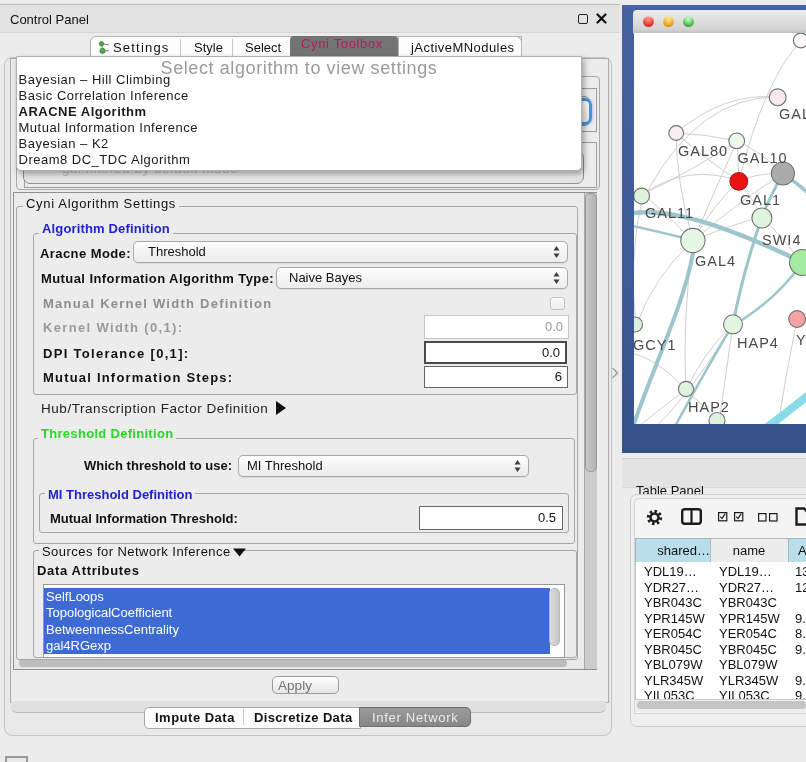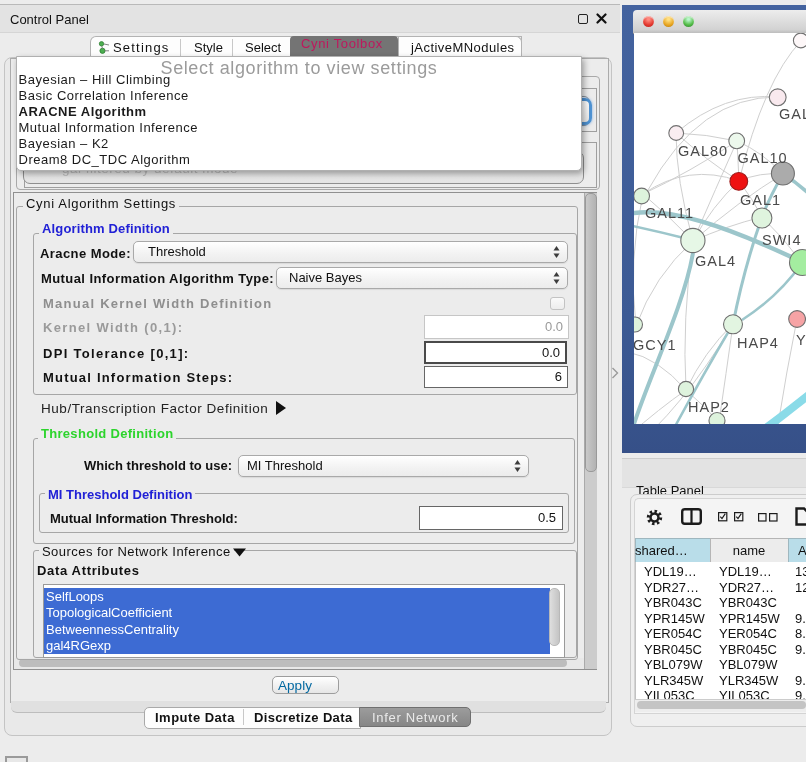--- a/index.html
+++ b/index.html
@@ -133,21 +133,21 @@
     <path d="M0 0.5 L13 0.5 L6.5 8.5 Z" fill="#111"></path>
   </svg>
   <div class="abs lbl b" style="left:37px;top:563px;letter-spacing:0.66px;">Data Attributes</div>
 
   <div class="abs" style="left:43px;top:584px;width:520px;height:72px;border:1px solid #9a9a9a;background:#fff;"></div>
   <div class="abs" style="left:44px;top:588px;width:506px;height:66px;background:#3d6bd3;"></div>
   <div class="abs" style="left:46px;top:589px;font-size:13px;color:#fff;line-height:16.4px;white-space:nowrap;">SelfLoops<br>TopologicalCoefficient<br>BetweennessCentrality<br>gal4RGexp</div>
   <div class="abs" style="left:549px;top:588px;width:9px;height:56px;background:linear-gradient(90deg,#dedede,#c4c4c4);border:1px solid #b8b8b8;border-radius:5px;"></div>
 
   <div class="abs" style="left:272px;top:676px;width:65px;height:16px;border:1px solid #9d9d9d;border-radius:5px;background:linear-gradient(#ffffff,#f0f0f0 55%,#e6e6e6);"></div>
-  <div class="abs" style="left:272px;top:678px;width:46px;text-align:center;font-size:13.5px;color:#0369a1;">Apply</div>
+  <div class="abs" style="left:272px;top:678px;width:46px;text-align:center;font-size:13.5px;color:#737373;">Apply</div>
 
   <div class="abs" style="left:11px;top:701px;width:595px;height:11px;background:#e0e0e0;border-bottom:1px solid #bdbdbd;border-radius:0 0 6px 6px;"></div>
 
   <div id="bottabs" class="abs" style="left:144px;top:707px;height:20px;">
     <div class="abs" style="left:0;top:0;width:215px;height:20px;background:#fdfdfd;border:1px solid #a9a9a9;border-radius:5px 0 0 5px;"></div>
     <div class="abs" style="left:99px;top:2px;width:1px;height:16px;background:#c8c8c8;"></div>
     <div class="abs lbl b" style="left:11px;top:3px;letter-spacing:0.5px;">Impute Data</div>
     <div class="abs lbl b" style="left:110px;top:3px;letter-spacing:0.35px;">Discretize Data</div>
     <div class="abs" style="left:215px;top:0;width:112px;height:20px;background:linear-gradient(#9c9c9c,#868686);border:1px solid #6f6f6f;border-radius:0 5px 5px 0;box-sizing:border-box;"></div>
     <div class="abs" style="left:228px;top:3px;font-size:13px;color:#eaeaea;white-space:nowrap;letter-spacing:0.7px;">Infer Network</div>
@@ -265,21 +265,21 @@
   <rect x="0.6" y="0.6" width="7.4" height="7.4" fill="none" stroke="#1c1c1c" stroke-width="1.2"></rect>
   <rect x="11.6" y="0.6" width="7.4" height="7.4" fill="none" stroke="#1c1c1c" stroke-width="1.2"></rect>
 </svg>
 <svg class="abs" style="left:795px;top:507px;" width="14" height="19" viewBox="0 0 14 19">
   <path d="M1.5 1.5 L9 1.5 L13.5 6 L13.5 17.5 L1.5 17.5 Z" fill="none" stroke="#1c1c1c" stroke-width="2.4"></path>
 </svg>
 
 <div class="abs" style="left:635px;top:538px;width:75px;height:23px;background:#b9dde9;border:1px solid #9fb7bf;border-right:none;"></div>
 <div class="abs" style="left:710px;top:538px;width:78px;height:23px;background:#ececec;border:1px solid #b5b5b5;border-right:none;"></div>
 <div class="abs" style="left:788px;top:538px;width:18px;height:23px;background:#b9dde9;border:1px solid #9fb7bf;border-right:none;"></div>
-<div class="abs lbl" style="left:635px;top:543px;width:75px;text-align:left;">shared…</div>
+<div class="abs lbl" style="left:635px;top:543px;width:75px;text-align:right;">shared…</div>
 <div class="abs lbl" style="left:710px;top:543px;width:78px;text-align:center;">name</div>
 <div class="abs lbl" style="left:798px;top:543px;">A</div>
 
 <div class="abs" style="left:635px;top:562px;width:171px;height:137px;background:#fff;overflow:hidden;border-left:1px solid #c2c2c2;">
   <div class="abs" style="left:8px;top:2px;font-size:13px;line-height:15.5px;color:#111;white-space:nowrap;">YDL19…<br>YDR27…<br>YBR043C<br>YPR145W<br>YER054C<br>YBR045C<br>YBL079W<br>YLR345W<br>YIL053C</div>
   <div class="abs" style="left:83px;top:2px;font-size:13px;line-height:15.5px;color:#111;white-space:nowrap;">YDL19…<br>YDR27…<br>YBR043C<br>YPR145W<br>YER054C<br>YBR045C<br>YBL079W<br>YLR345W<br>YIL053C</div>
   <div class="abs" style="left:159px;top:2px;font-size:13px;line-height:15.5px;color:#111;white-space:nowrap;">13<br>12<br>&nbsp;<br>9.<br>8.<br>9.<br>&nbsp;<br>9.<br>9.</div>
 </div>
 
 <div class="abs" style="left:635px;top:699px;width:171px;height:12px;background:#ededed;border-top:1px solid #ccc;"></div>

